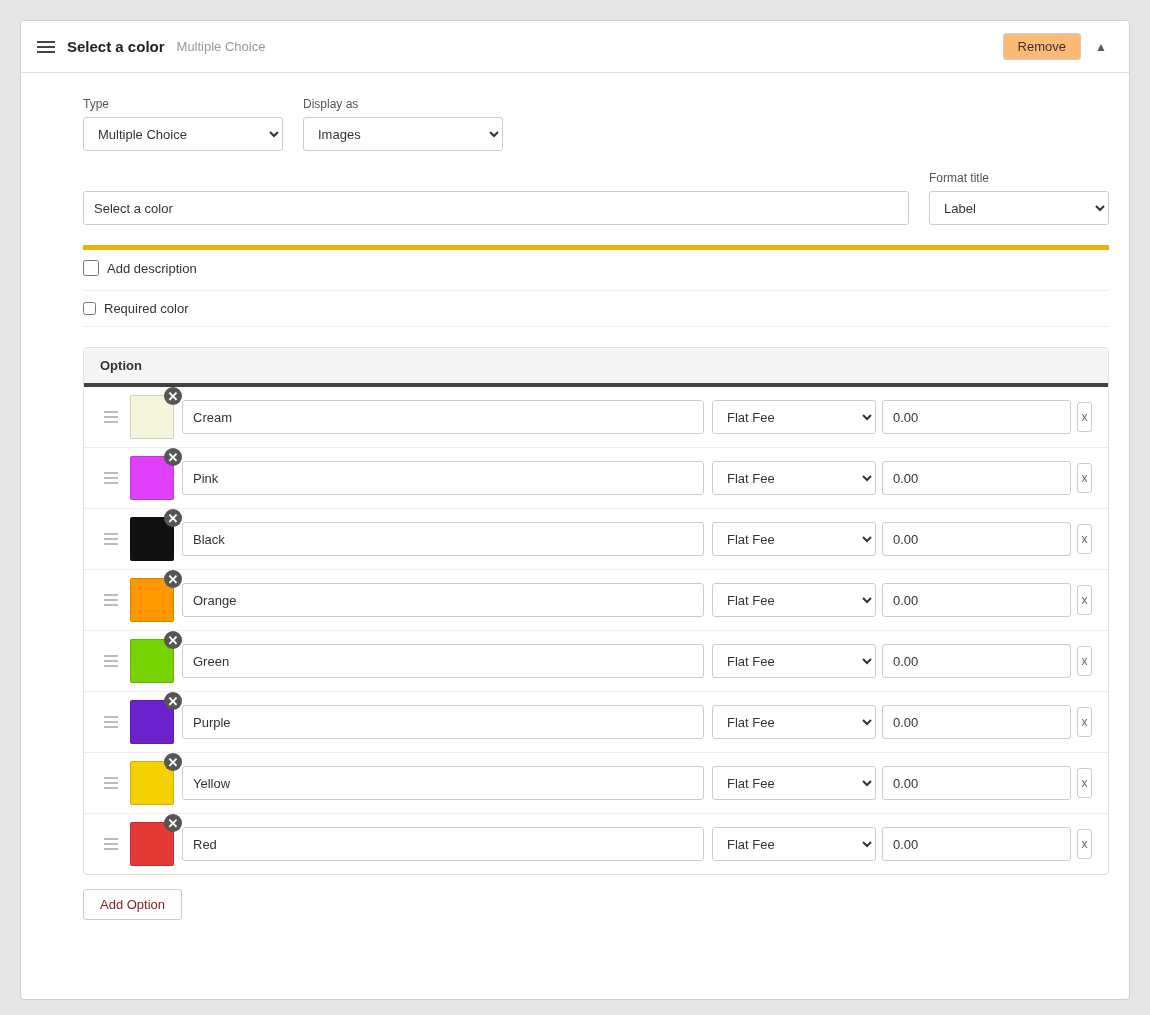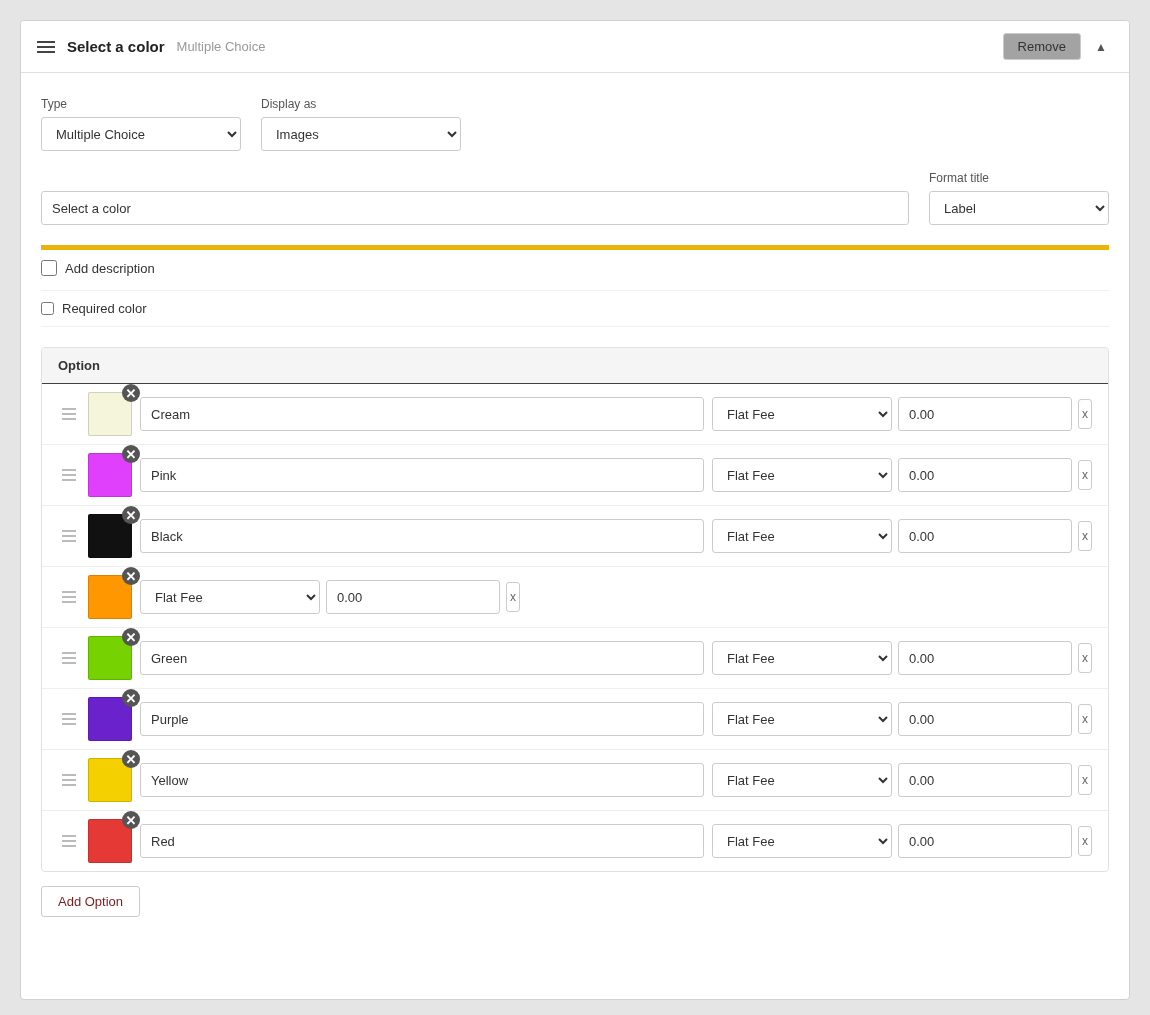--- a/index.html
+++ b/index.html
@@ -49,34 +49,35 @@
       color: #999;
       font-weight: 400;
     }
     .header-right {
       display: flex;
       align-items: center;
       gap: 8px;
     }
     .btn-remove {
       border: 1px solid #ccc;
-      background: #a3a3a3;
+      background: #fdba74;
       padding: 5px 14px;
       font-size: 13px;
       border-radius: 3px;
       cursor: pointer;
       color: #333;
     }
     .collapse-icon {
       width: 24px; height: 24px;
       display: flex; align-items: center; justify-content: center;
       cursor: pointer; color: #555; font-size: 12px;
     }
     .body {
       padding: 24px 20px 20px;
+      margin-left: 42px;
     }
     .row-fields {
       display: flex;
       gap: 20px;
       margin-bottom: 20px;
     }
     .field-group {
       display: flex;
       flex-direction: column;
       gap: 6px;
@@ -149,21 +150,21 @@
 
     .options-table {
       border: 1px solid #e0e0e0;
       border-radius: 4px;
       overflow: hidden;
     }
     .options-header {
       display: flex;
       background: #f5f5f5;
       padding: 10px 16px;
-      border-bottom: 1px solid #404040;
+      border-bottom: 4px solid #404040;
       align-items: flex-start;
     }
     .col-option {
       flex: 1;
       font-size: 13px;
       font-weight: 600;
       color: #333;
     }
     .col-price {
       width: 380px;
@@ -235,21 +236,21 @@
     }
 
     .price-section {
       display: flex;
       align-items: center;
       gap: 6px;
       width: 380px;
       flex-shrink: 0;
     }
     .price-type-select {
-      width: 180px;
+      width: 164px;
       flex-shrink: 0;
     }
     .price-value-input {
       width: 100px;
       border: 1px solid #ccc;
       border-radius: 3px;
       padding: 6px 10px;
       font-size: 13px;
       color: #333;
       height: 34px;
@@ -420,20 +421,21 @@
           <div class="option-row">
     <div class="drag-handle">
       <span></span>
               <span></span>
               <span></span>
     </div>
     <div class="color-swatch-wrapper">
       <div class="color-swatch" style="background:#ff9800;"></div>
       <button class="remove-swatch">✕</button>
     </div>
+    <input type="text" class="option-name-input" value="Orange" style="">
     <div class="price-section">
       <select class="price-type-select">
         <option>Flat Fee</option>
         <option>Percentage</option>
         <option>None</option>
       </select>
       <input type="text" class="price-value-input" value="0.00" style="">
       <button class="btn-x">x</button>
     </div>
   </div>

